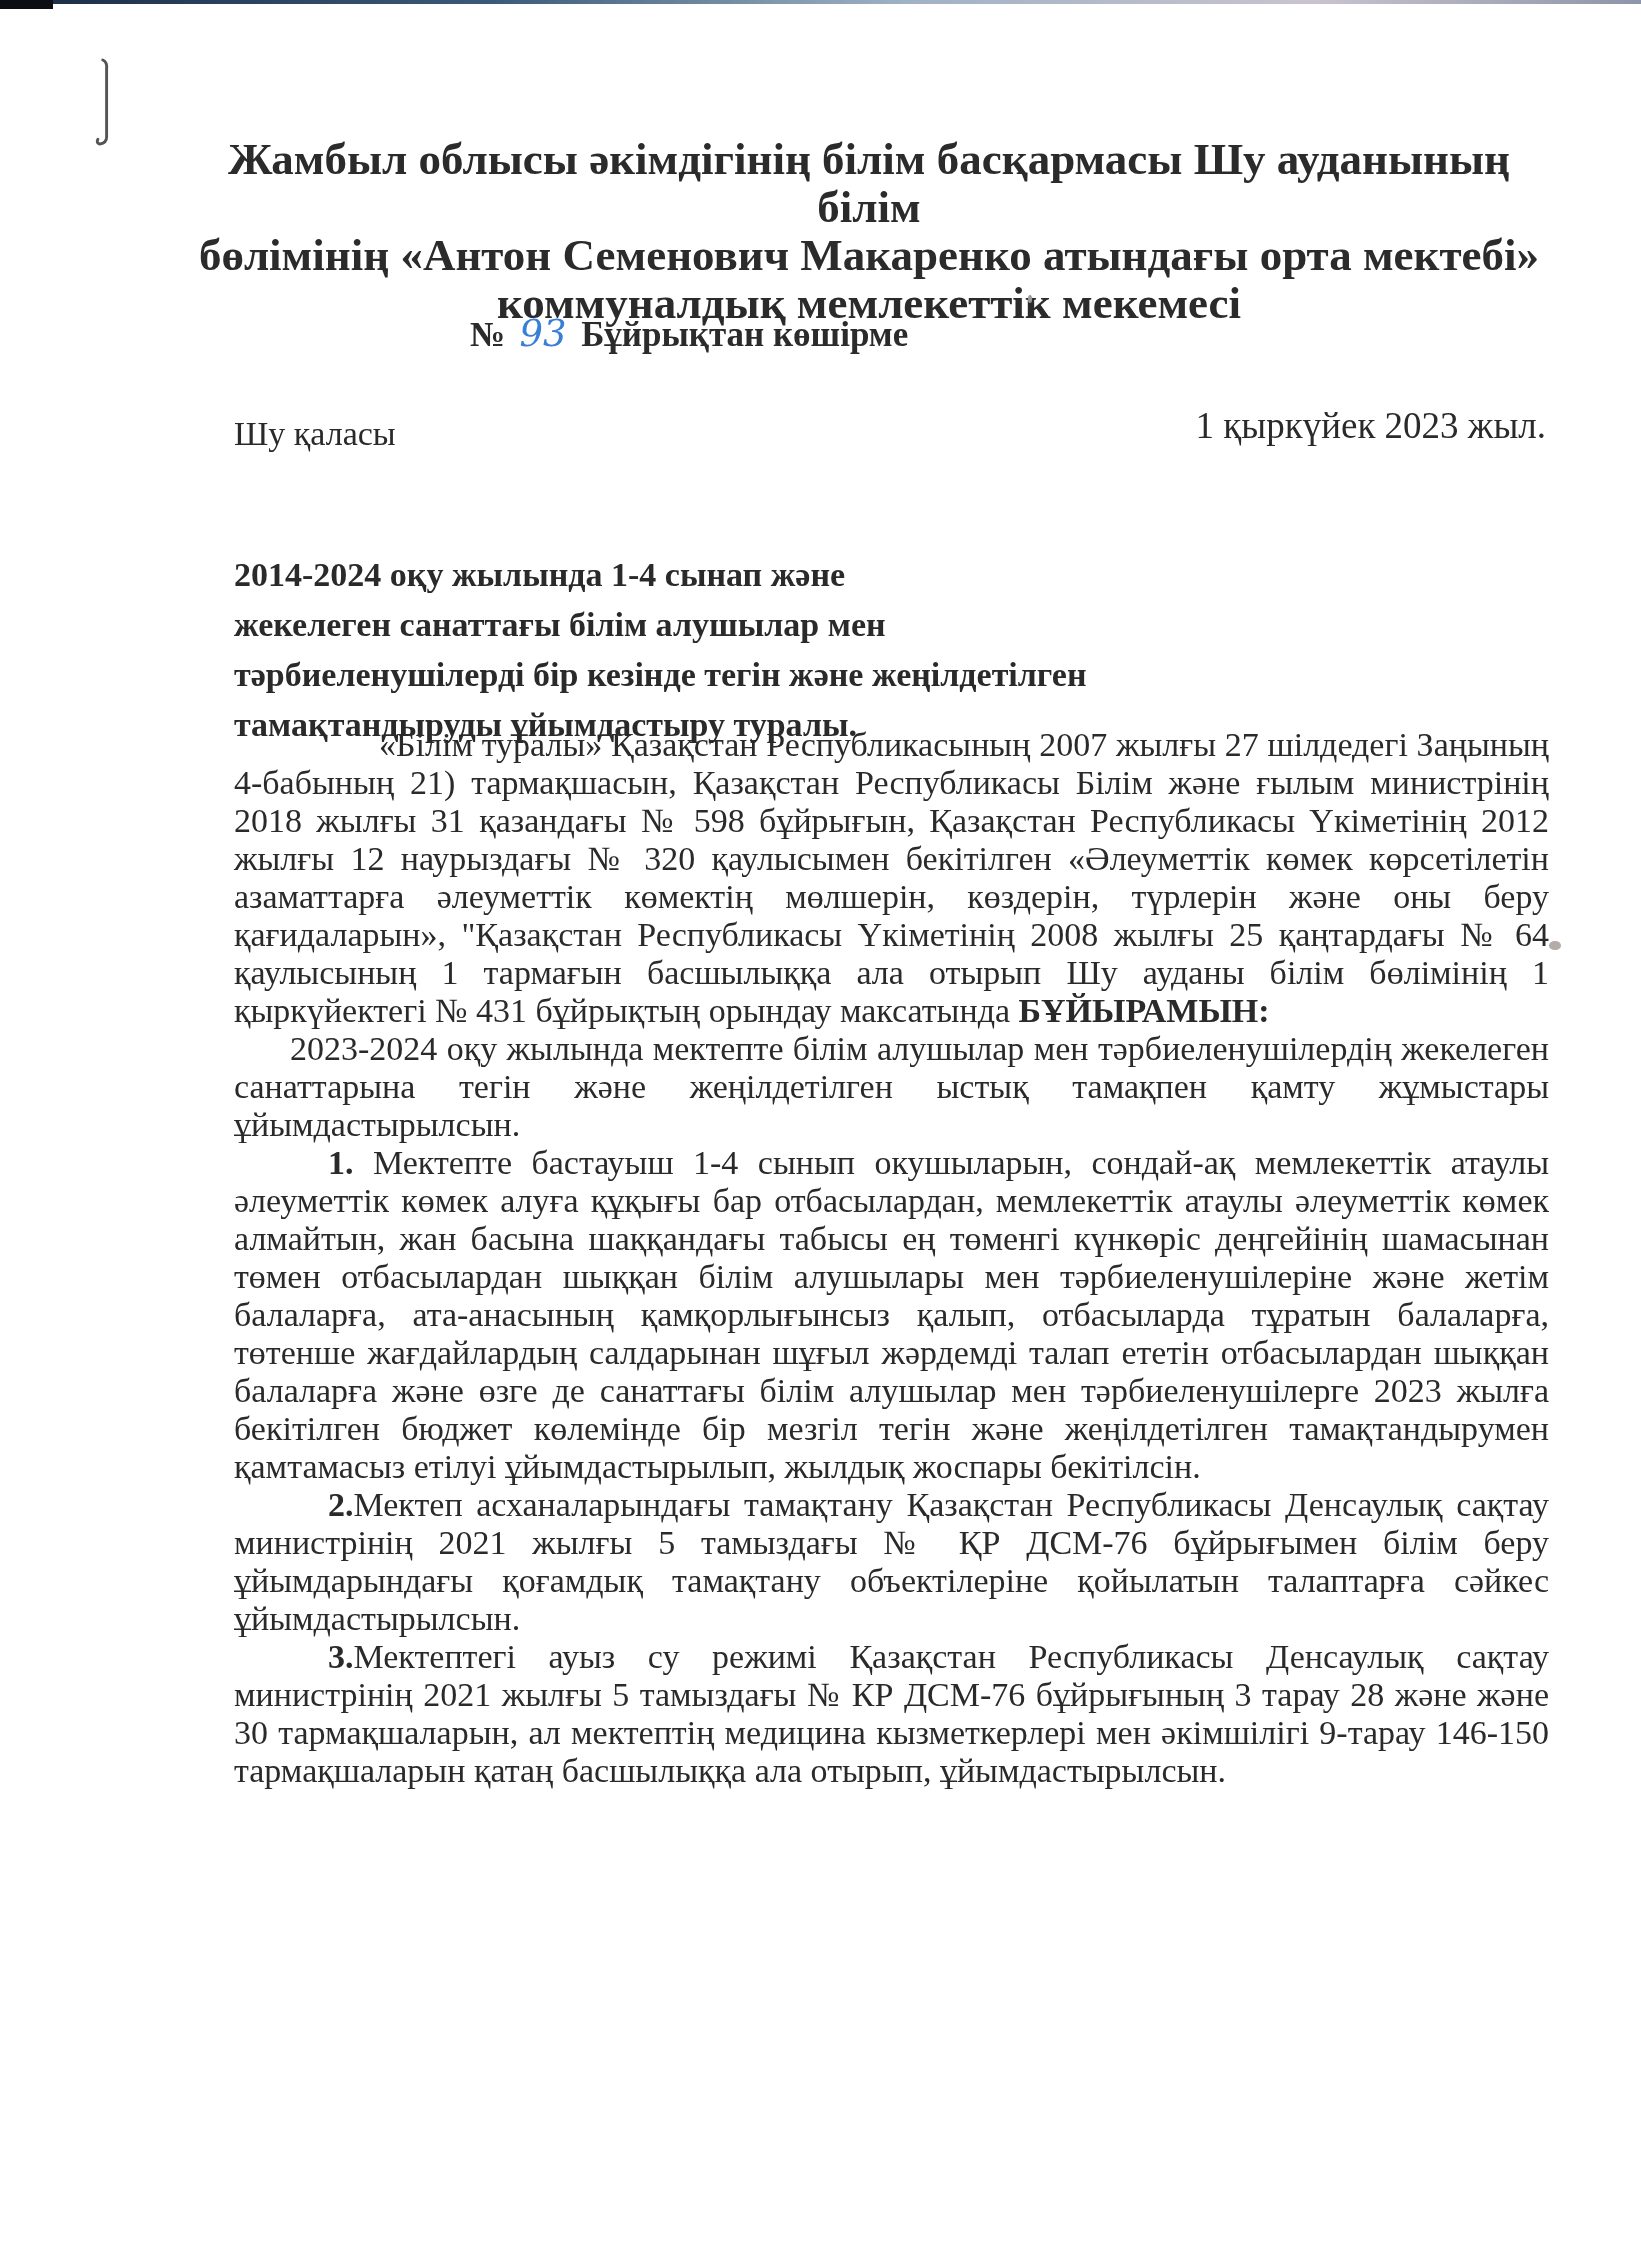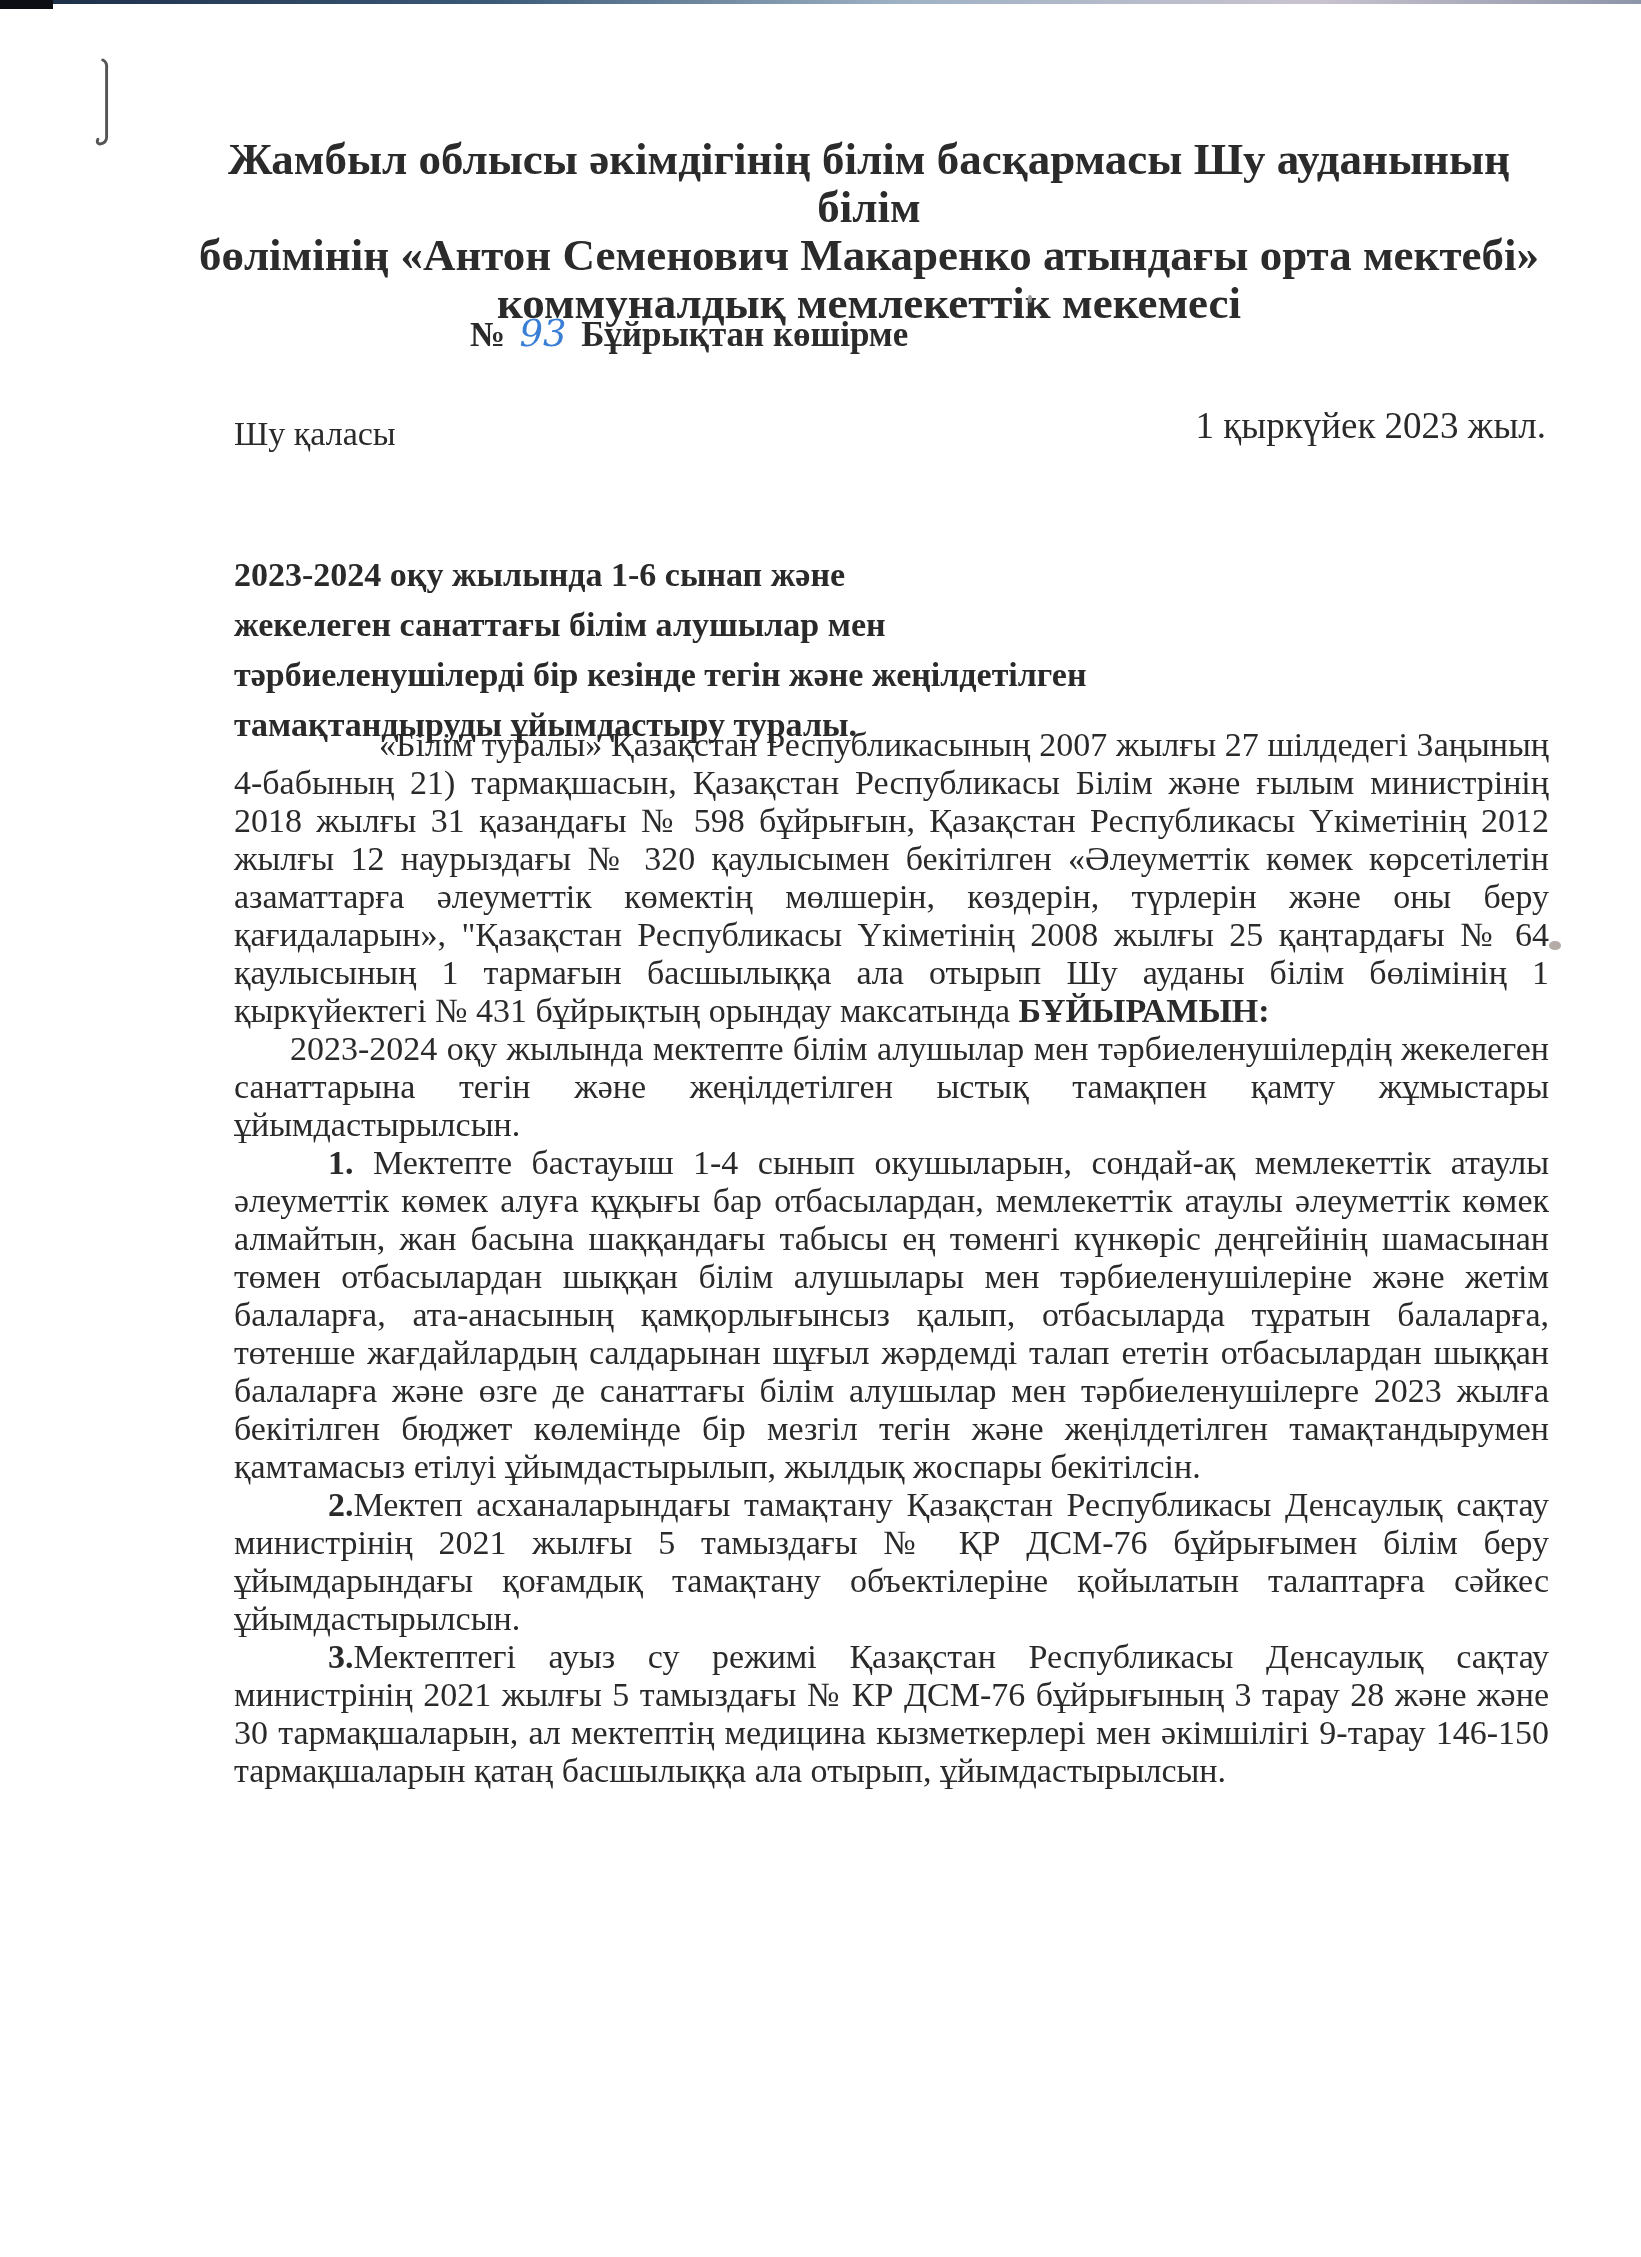--- a/index.html
+++ b/index.html
@@ -68,21 +68,21 @@
 <div class="order-title">
   <span>№</span>
   <span class="order-number">93</span>
   <span>Бұйрықтан көшірме</span>
 </div>
 
 <div class="place-line">Шу қаласы</div>
 <div class="date-line">1 қыркүйек 2023 жыл.</div>
 
 <div class="subject">
-  <div>2023-2024 оқу жылында 1-6 сынап және</div>
+  <div>2014-2024 оқу жылында 1-4 сынап және</div>
   <div>жекелеген санаттағы білім алушылар мен</div>
   <div>тәрбиеленушілерді бір кезінде  тегін және жеңілдетілген</div>
   <div>тамақтандыруды ұйымдастыру туралы.</div>
 </div>
 
 <div class="body">
   <p class="indent-large last-left">
     <span>«Білім туралы» Қазақстан Республикасының 2007 жылғы 27 шілдедегі Заңының 4-бабының 21) тармақшасын, Қазақстан Республикасы Білім және ғылым министрінің 2018 жылғы 31 қазандағы № 598 бұйрығын, Қазақстан Республикасы Үкіметінің 2012 жылғы 12 наурыздағы № 320 қаулысымен бекітілген «Әлеуметтік көмек көрсетілетін азаматтарға әлеуметтік көмектің мөлшерін, көздерін, түрлерін және оны беру қағидаларын», "Қазақстан Республикасы Үкіметінің 2008 жылғы 25 қаңтардағы № 64 қаулысының 1 тармағын басшылыққа ала отырып Шу ауданы білім бөлімінің 1 қыркүйектегі № 431 бұйрықтың орындау максатында</span>
     <b>БҰЙЫРАМЫН:</b>
   </p>

